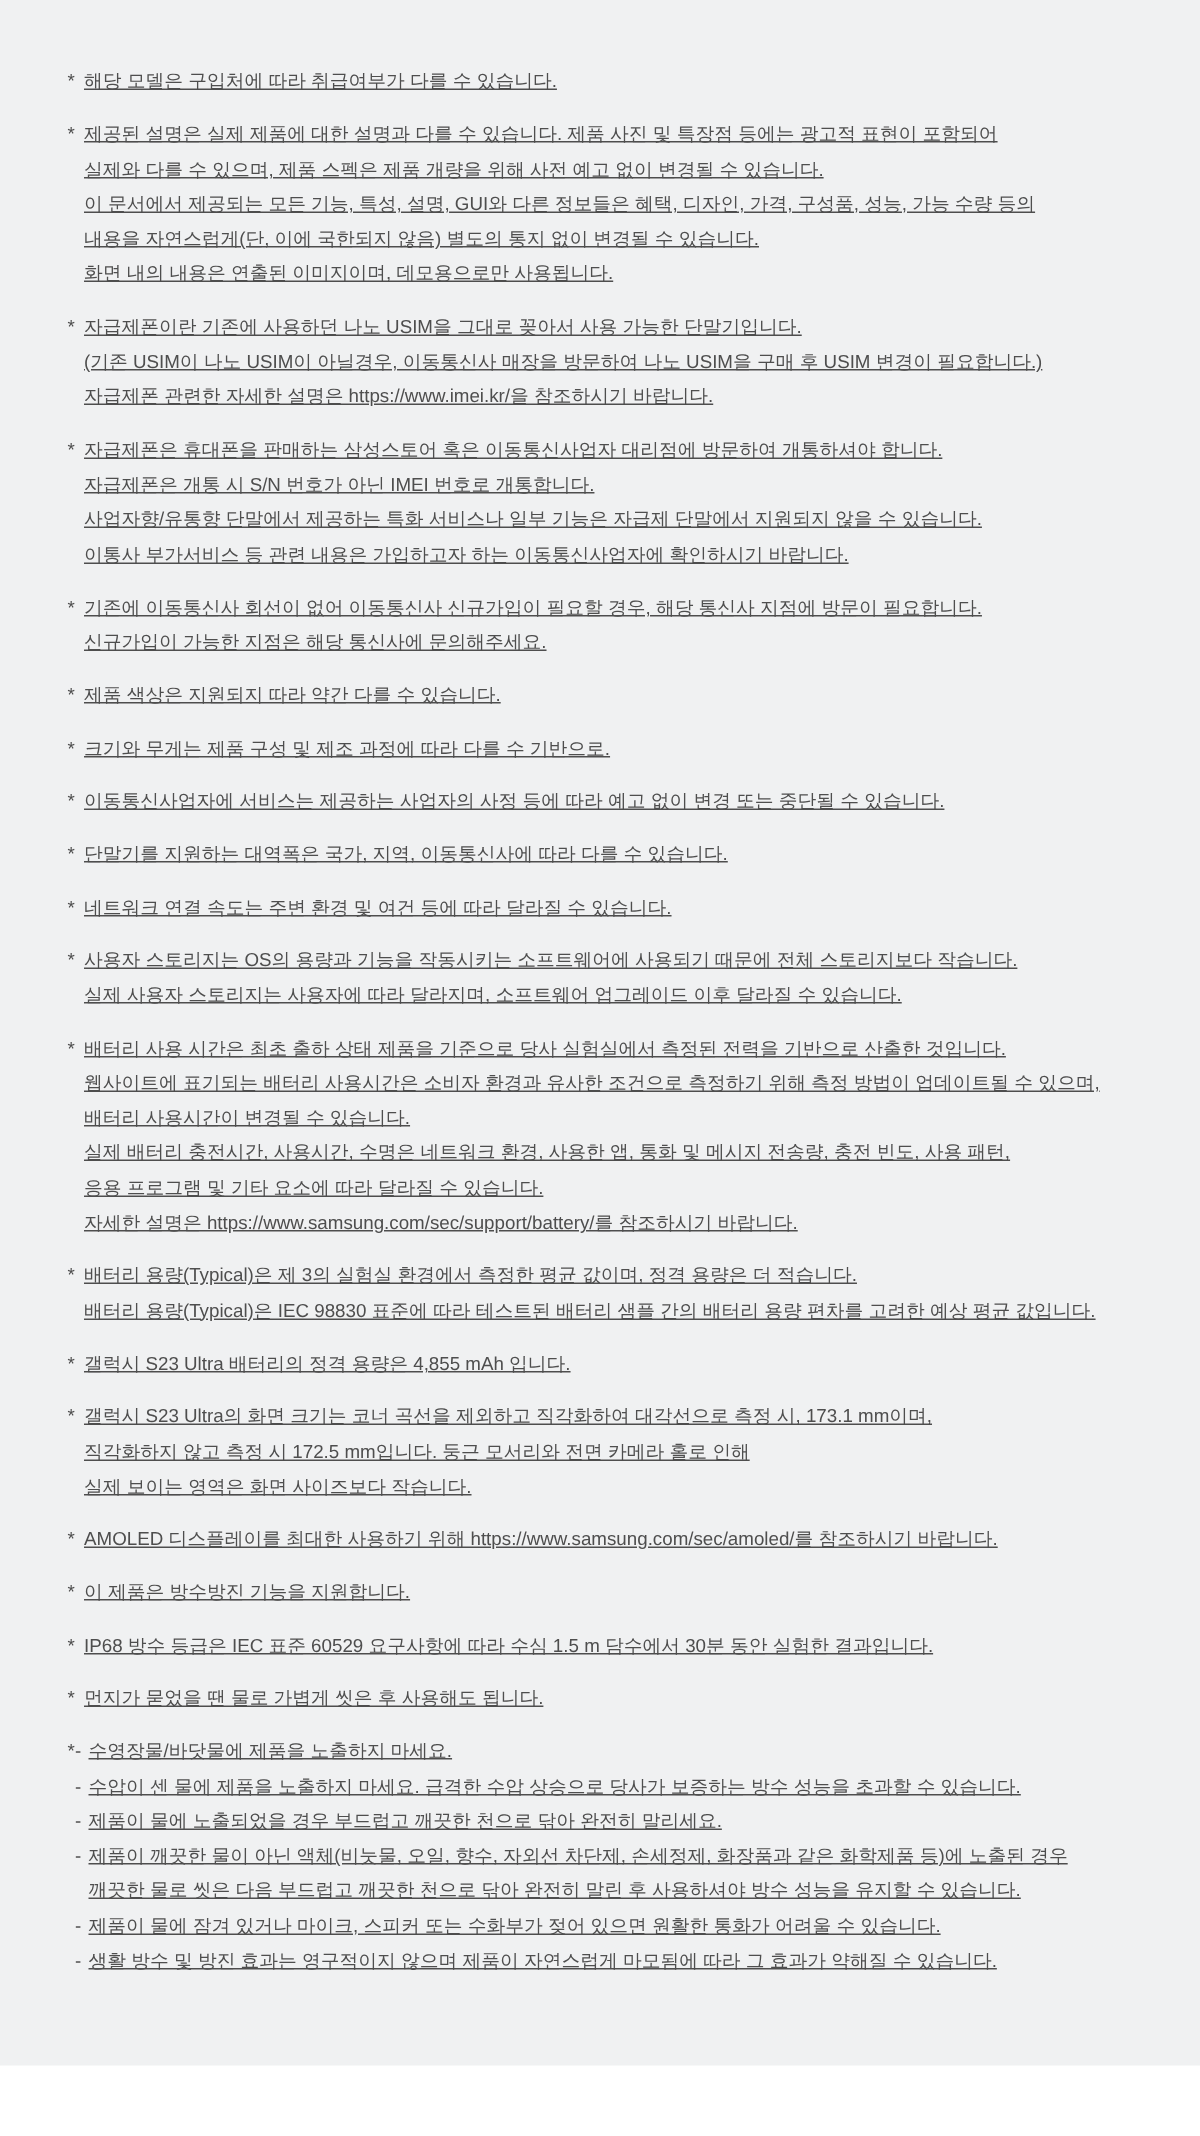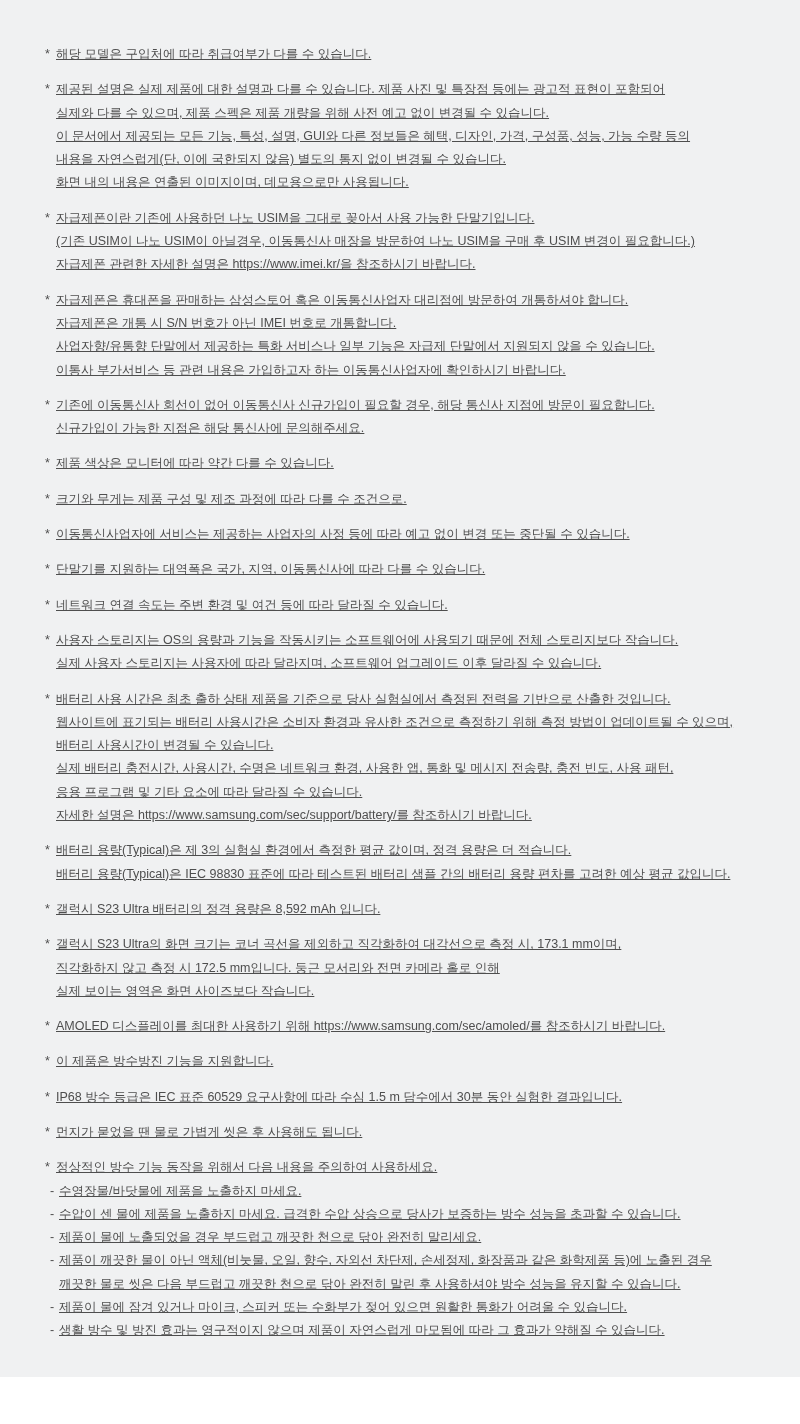--- a/index.html
+++ b/index.html
@@ -92,26 +92,26 @@
     </li>
 
     <li class="footnote">
       <span class="fn-marker">*</span>
       <div class="fn-text">기존에 이동통신사 회선이 없어 이동통신사 신규가입이 필요할 경우, 해당 통신사 지점에 방문이 필요합니다.
 신규가입이 가능한 지점은 해당 통신사에 문의해주세요.</div>
     </li>
 
     <li class="footnote">
       <span class="fn-marker">*</span>
-      <div class="fn-text">제품 색상은 모니터에 따라 약간 다를 수 있습니다.</div>
-    </li>
-
-    <li class="footnote">
-      <span class="fn-marker">*</span>
-      <div class="fn-text">크기와 무게는 제품 구성 및 제조 과정에 따라 다를 수 조건으로.</div>
+      <div class="fn-text">제품 색상은 지원되지 따라 약간 다를 수 있습니다.</div>
+    </li>
+
+    <li class="footnote">
+      <span class="fn-marker">*</span>
+      <div class="fn-text">크기와 무게는 제품 구성 및 제조 과정에 따라 다를 수 기반으로.</div>
     </li>
 
     <li class="footnote">
       <span class="fn-marker">*</span>
       <div class="fn-text">이동통신사업자에 서비스는 제공하는 사업자의 사정 등에 따라 예고 없이 변경 또는 중단될 수 있습니다.</div>
     </li>
 
     <li class="footnote">
       <span class="fn-marker">*</span>
       <div class="fn-text">단말기를 지원하는 대역폭은 국가, 지역, 이동통신사에 따라 다를 수 있습니다.</div>
@@ -139,21 +139,21 @@
     </li>
 
     <li class="footnote">
       <span class="fn-marker">*</span>
       <div class="fn-text">배터리 용량(Typical)은 제 3의 실험실 환경에서 측정한 평균 값이며, 정격 용량은 더 적습니다.
 배터리 용량(Typical)은 IEC 98830 표준에 따라 테스트된 배터리 샘플 간의 배터리 용량 편차를 고려한 예상 평균 값입니다.</div>
     </li>
 
     <li class="footnote">
       <span class="fn-marker">*</span>
-      <div class="fn-text">갤럭시 S23 Ultra 배터리의 정격 용량은 8,592 mAh 입니다.</div>
+      <div class="fn-text">갤럭시 S23 Ultra 배터리의 정격 용량은 4,855 mAh 입니다.</div>
     </li>
 
     <li class="footnote">
       <span class="fn-marker">*</span>
       <div class="fn-text">갤럭시 S23 Ultra의 화면 크기는 코너 곡선을 제외하고 직각화하여 대각선으로 측정 시, 173.1 mm이며,
 직각화하지 않고 측정 시 172.5 mm입니다. 둥근 모서리와 전면 카메라 홀로 인해
 실제 보이는 영역은 화면 사이즈보다 작습니다.</div>
     </li>
 
     <li class="footnote">
@@ -171,21 +171,20 @@
       <div class="fn-text">IP68 방수 등급은 IEC 표준 60529 요구사항에 따라 수심 1.5 m 담수에서 30분 동안 실험한 결과입니다.</div>
     </li>
 
     <li class="footnote">
       <span class="fn-marker">*</span>
       <div class="fn-text">먼지가 묻었을 땐 물로 가볍게 씻은 후 사용해도 됩니다.</div>
     </li>
 
     <li class="footnote">
       <span class="fn-marker">*</span>
-      <div class="fn-text">정상적인 방수 기능 동작을 위해서 다음 내용을 주의하여 사용하세요.</div>
       <div class="sub-items">
         <div class="sub-item">
           <span class="fn-marker">-</span>
           <div class="fn-text">수영장물/바닷물에 제품을 노출하지 마세요.</div>
         </div>
         <div class="sub-item">
           <span class="fn-marker">-</span>
           <div class="fn-text">수압이 센 물에 제품을 노출하지 마세요. 급격한 수압 상승으로 당사가 보증하는 방수 성능을 초과할 수 있습니다.</div>
         </div>
         <div class="sub-item">

